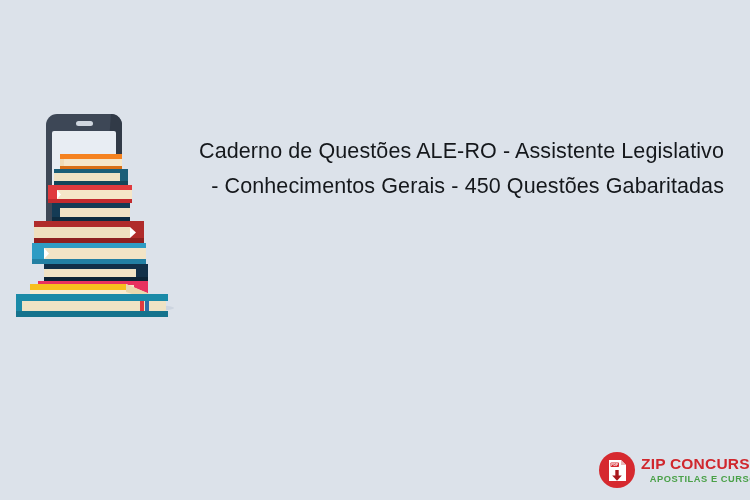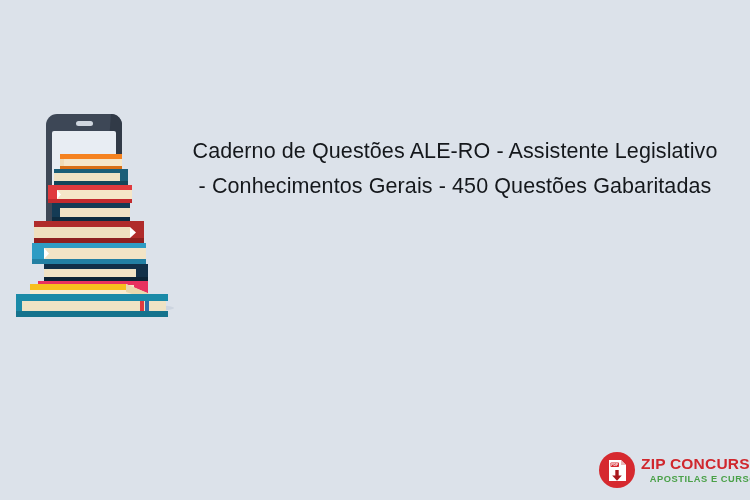--- a/index.html
+++ b/index.html
@@ -29,21 +29,21 @@
     left:8px; top:112px;
     width:176px; height:210px;
   }
   .illustration svg { display:block; width:176px; height:210px; }
 
   
   .title-block {
     position:absolute;
     left:186px; top:134px;
     width:538px;
-    text-align:center;
+    text-align:right;
   }
   .title-text {
     font-size:21.5px;
     line-height:35px;
     color:#15181c;
     font-weight:400;
     letter-spacing:0.1px;
   }
 
   

